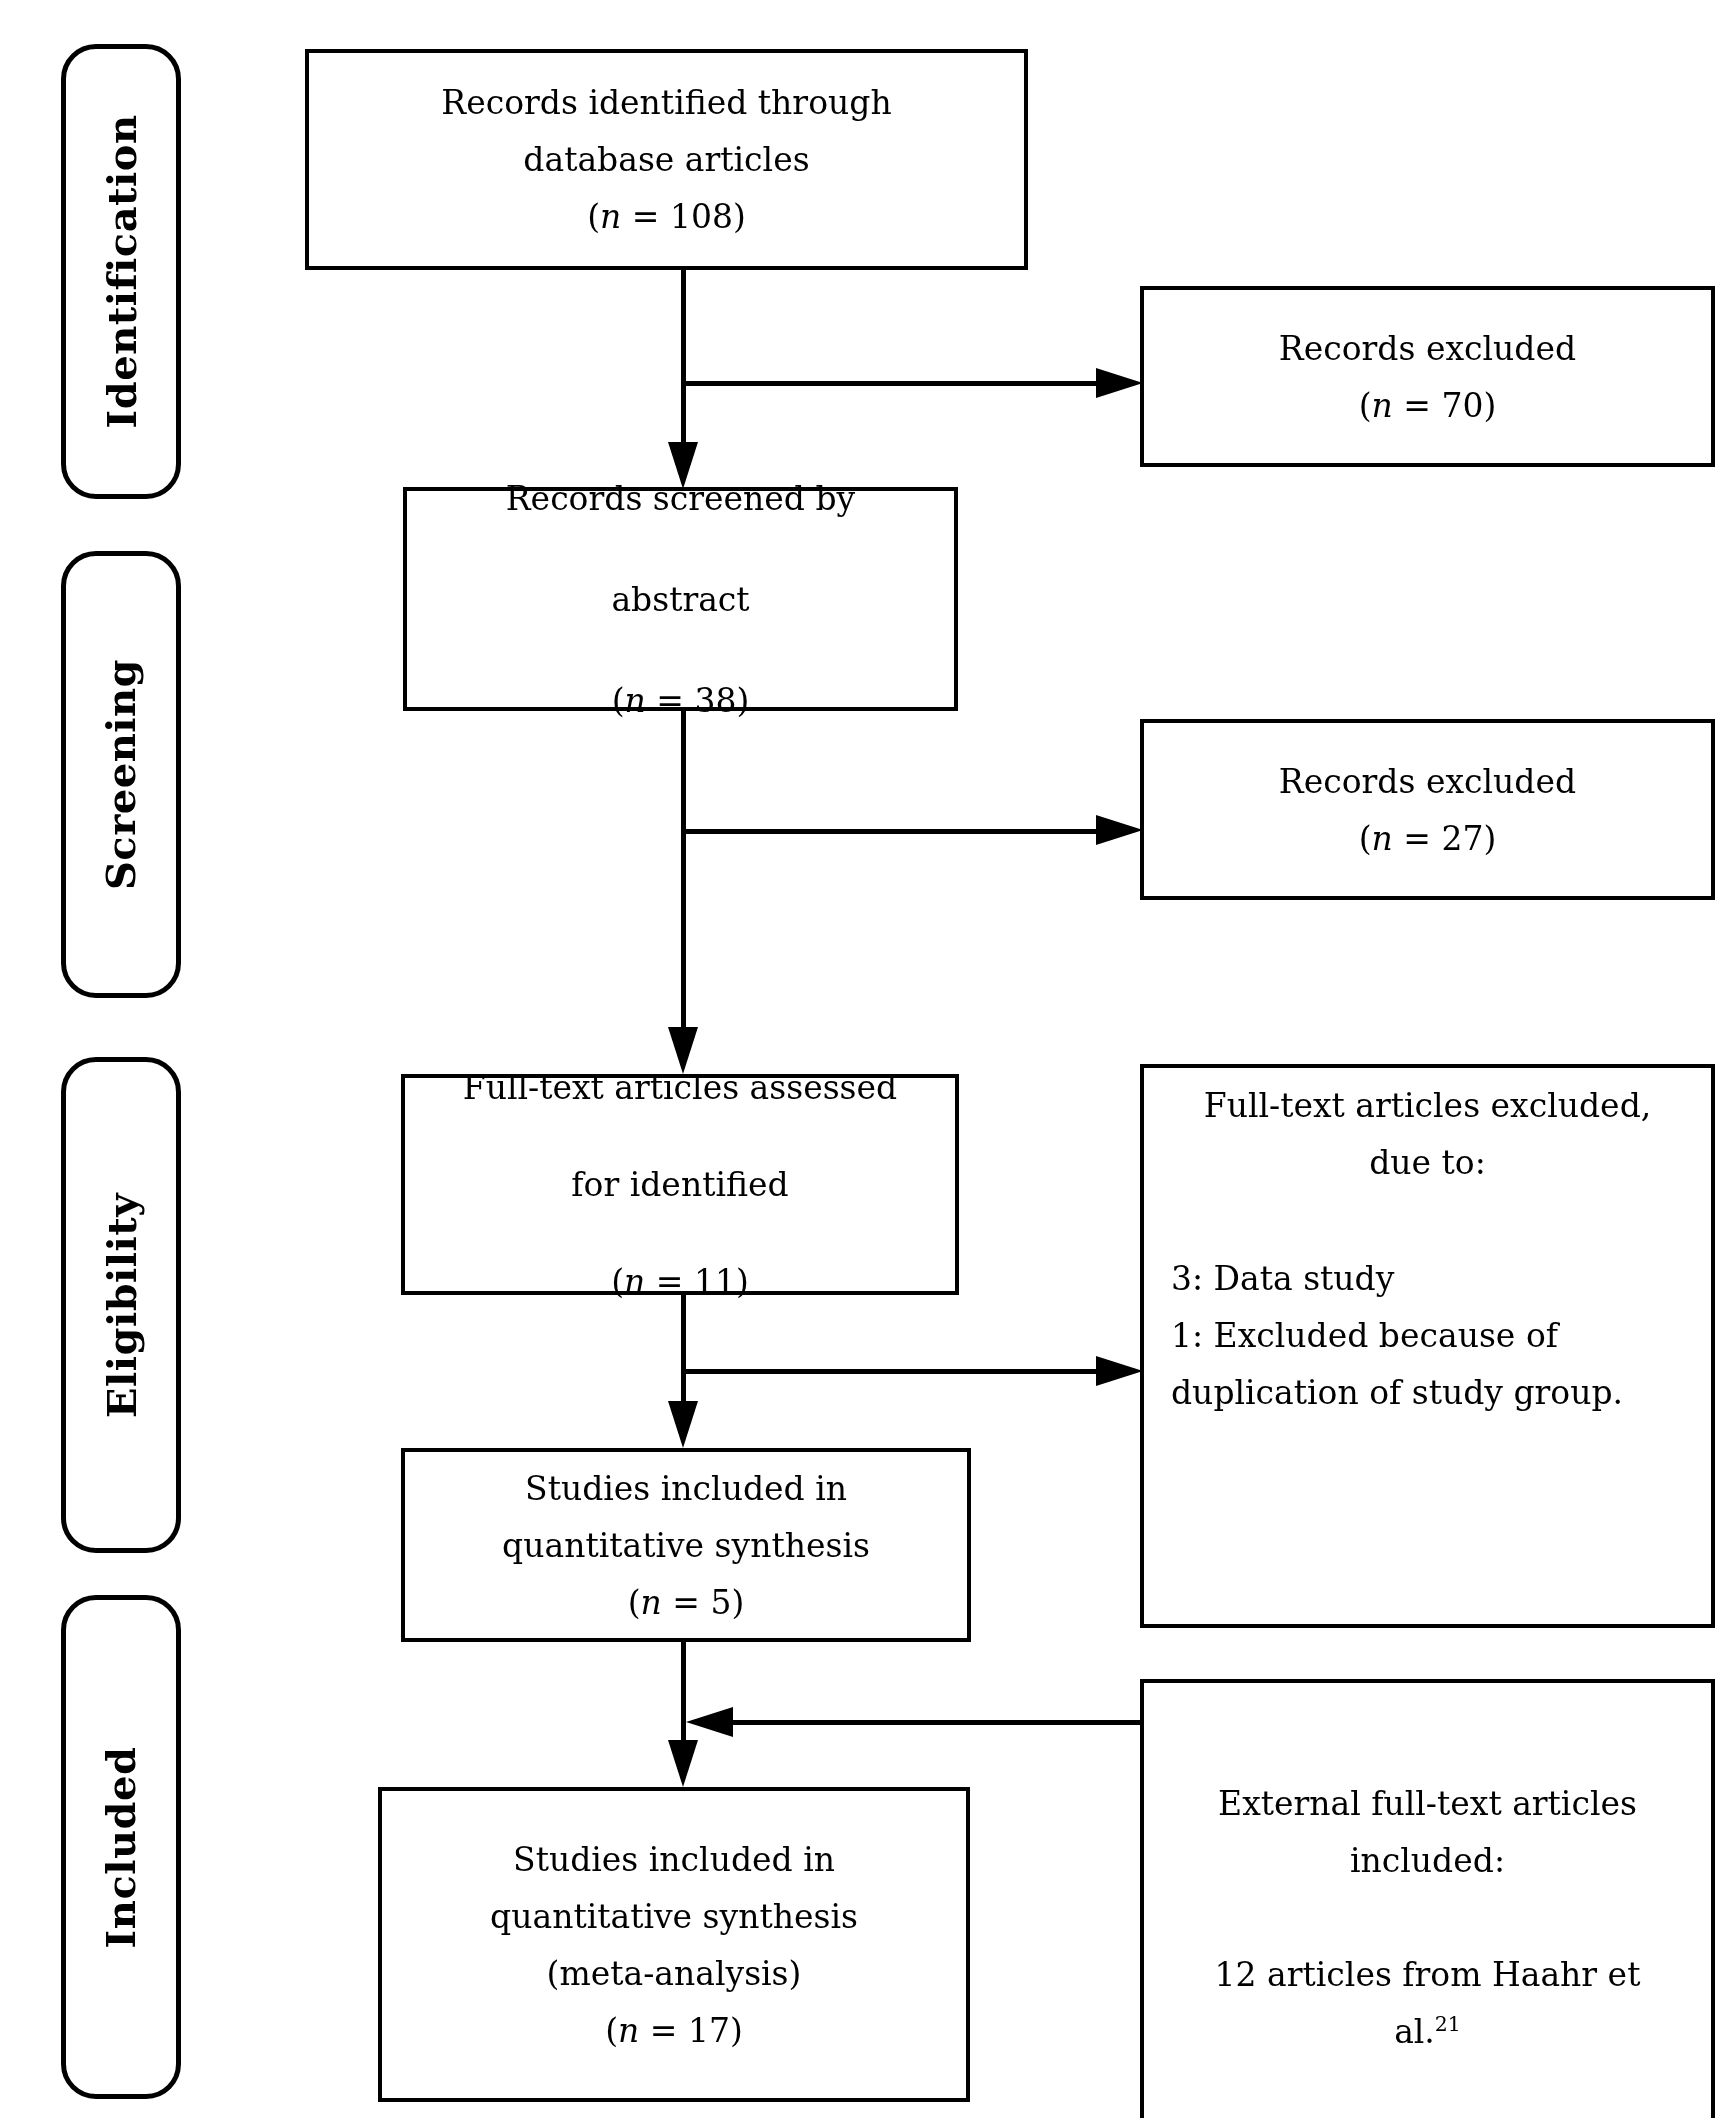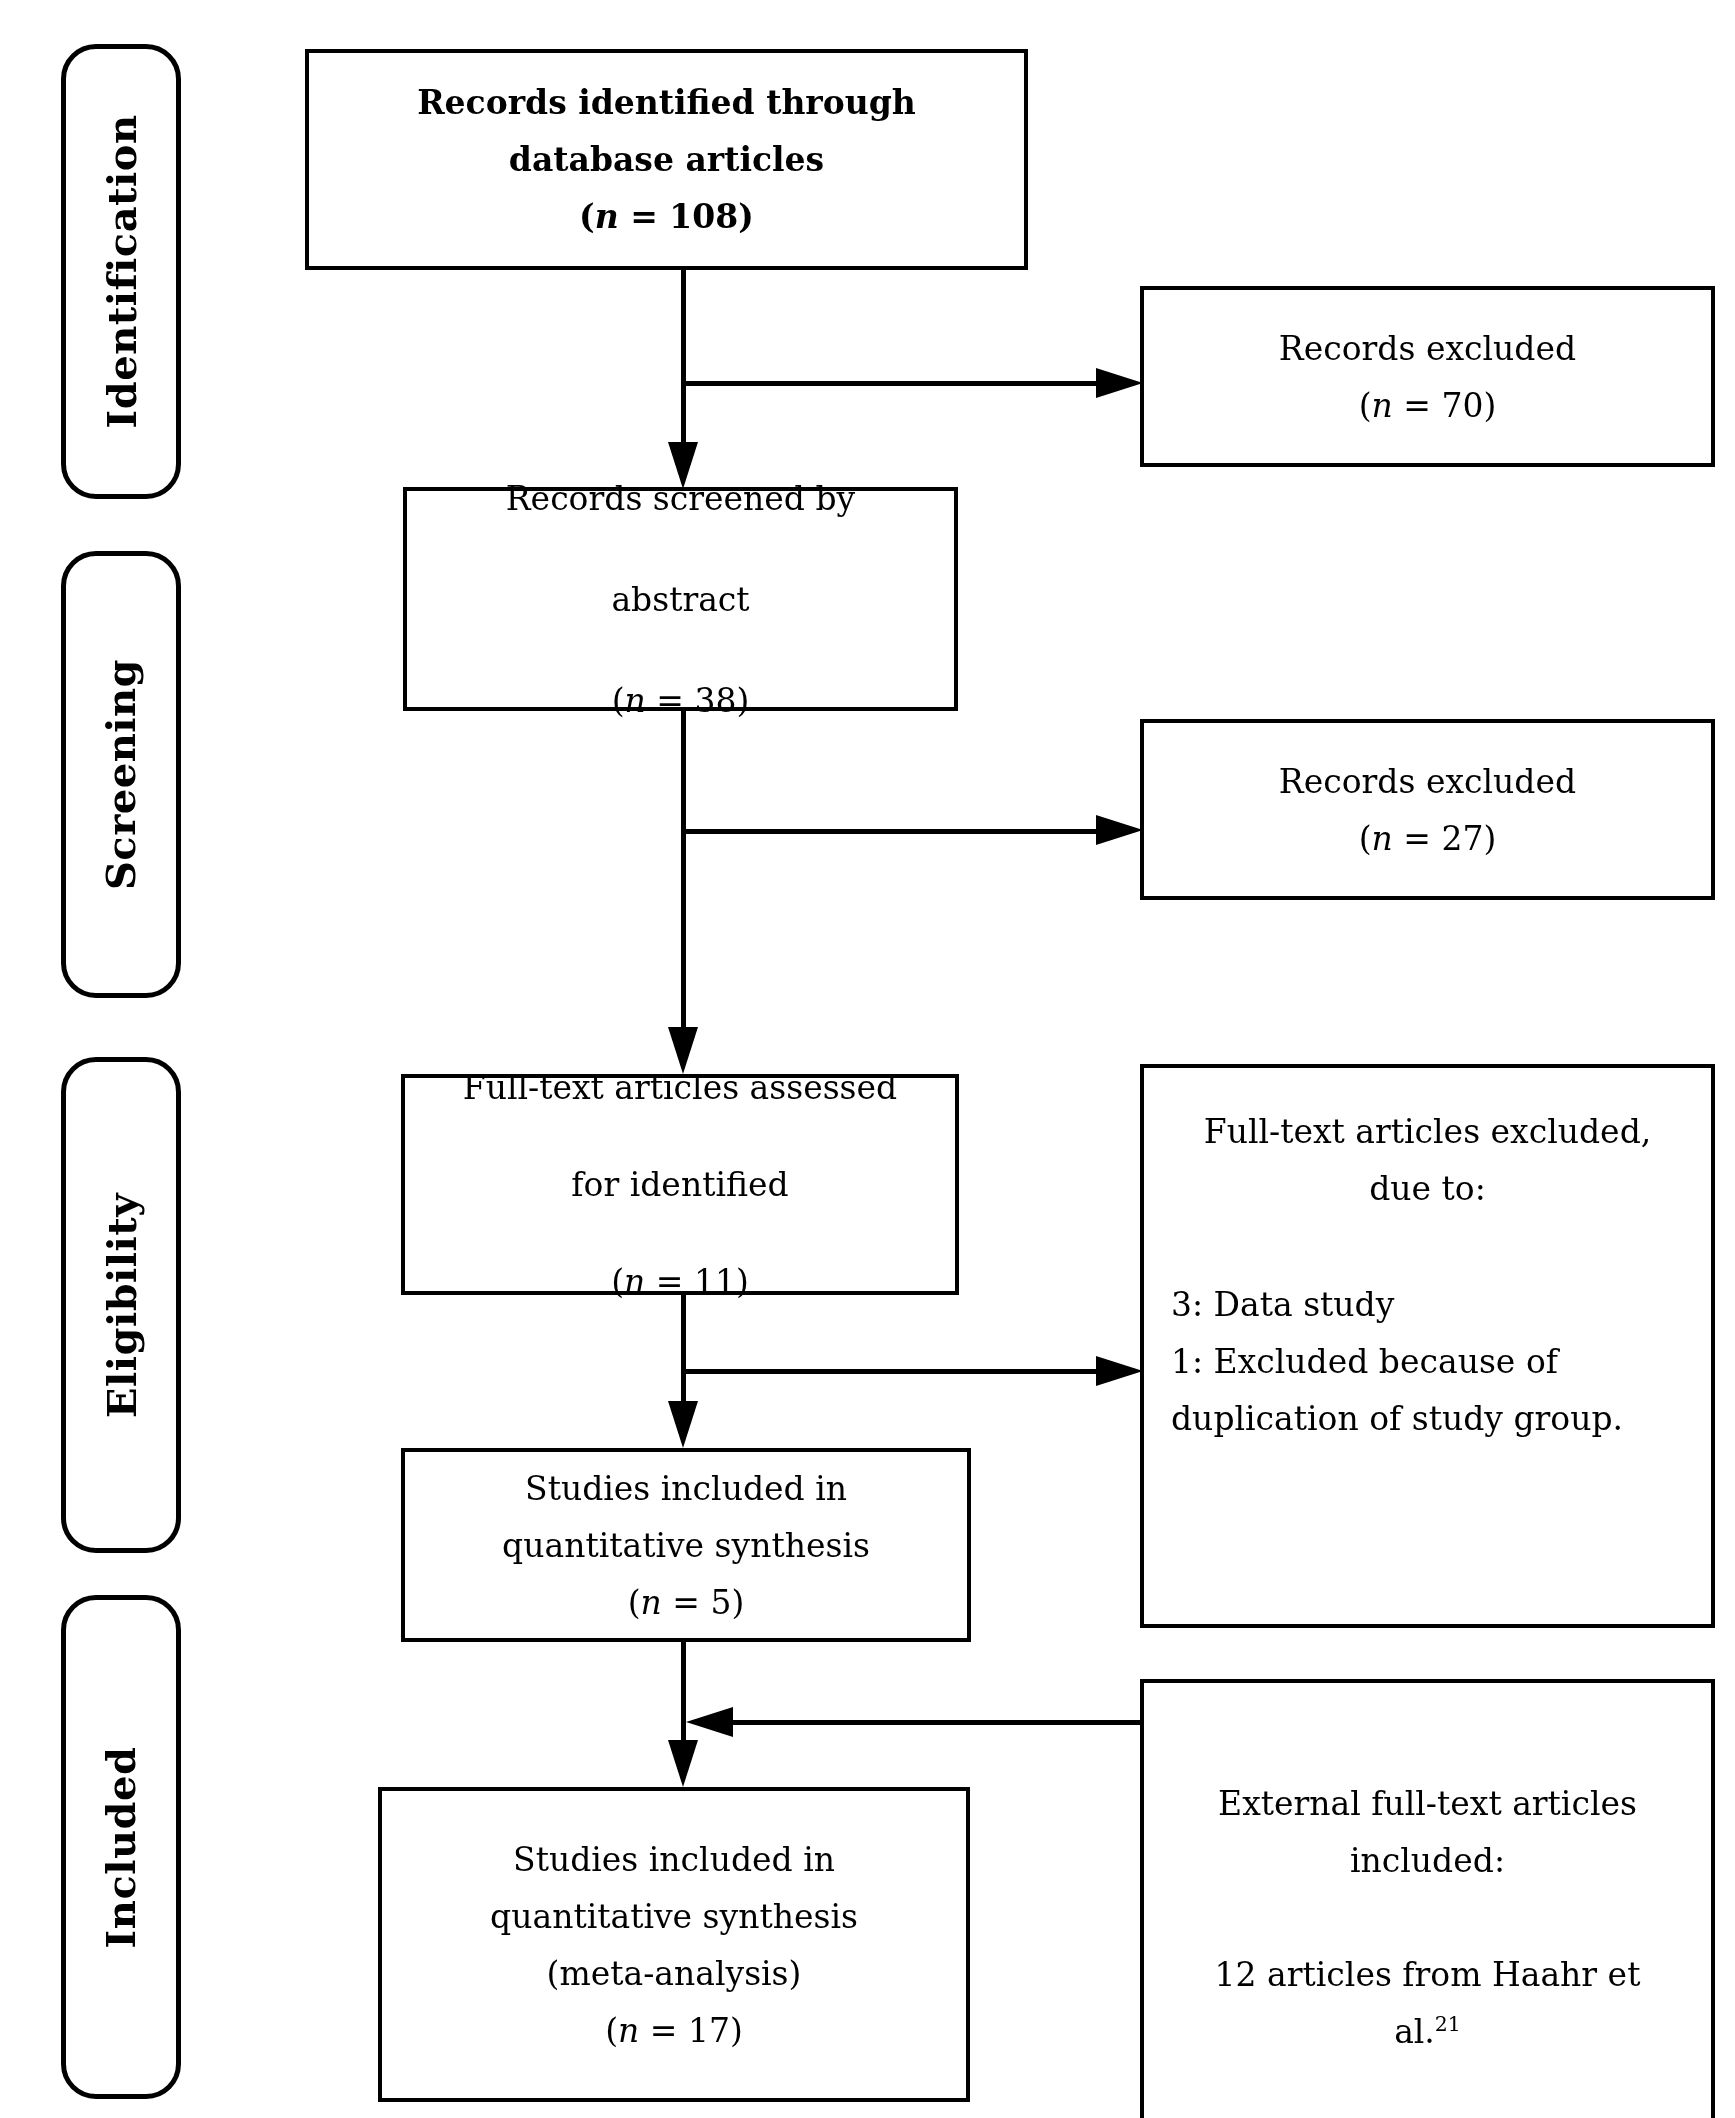--- a/index.html
+++ b/index.html
@@ -47,30 +47,30 @@
     flex-direction: column;
     justify-content: center;
     align-items: center;
     text-align: center;
     font-size: 33px;
     line-height: 57px;
   }
   .tl { min-height: 57px; }
   .box sup { font-size: 0.62em; line-height: 0; }
 
-  #b1 { left: 305px;  top: 49px;  width: 723px; height: 221px; font-weight: bold; }
+  #b1 { left: 305px;  top: 49px;  width: 723px; height: 221px; }
   #b2 { left: 403px;  top: 487px;  width: 555px; height: 224px; gap: 44px; }
   #b3 { left: 401px;  top: 1074px; width: 558px; height: 221px; gap: 40px; }
   #b4 { left: 401px;  top: 1448px; width: 570px; height: 194px; }
   #b5 { left: 378px;  top: 1787px; width: 592px; height: 315px; }
 
   #e1 { left: 1140px; top: 286px;  width: 575px; height: 181px; }
   #e2 { left: 1140px; top: 719px; width: 575px; height: 181px; }
   #fe { left: 1140px; top: 1064px; width: 575px; height: 564px;
-        justify-content: flex-start; padding-top: 35px; }
+        justify-content: flex-start; padding-top: 9px; }
   #ex { left: 1140px; top: 1679px; width: 575px; height: 476px; }
 
   #fe .reasons {
     width: 100%;
     box-sizing: border-box;
     padding: 0 27px;
     margin-top: 59px;
     text-align: left;
   }
 

